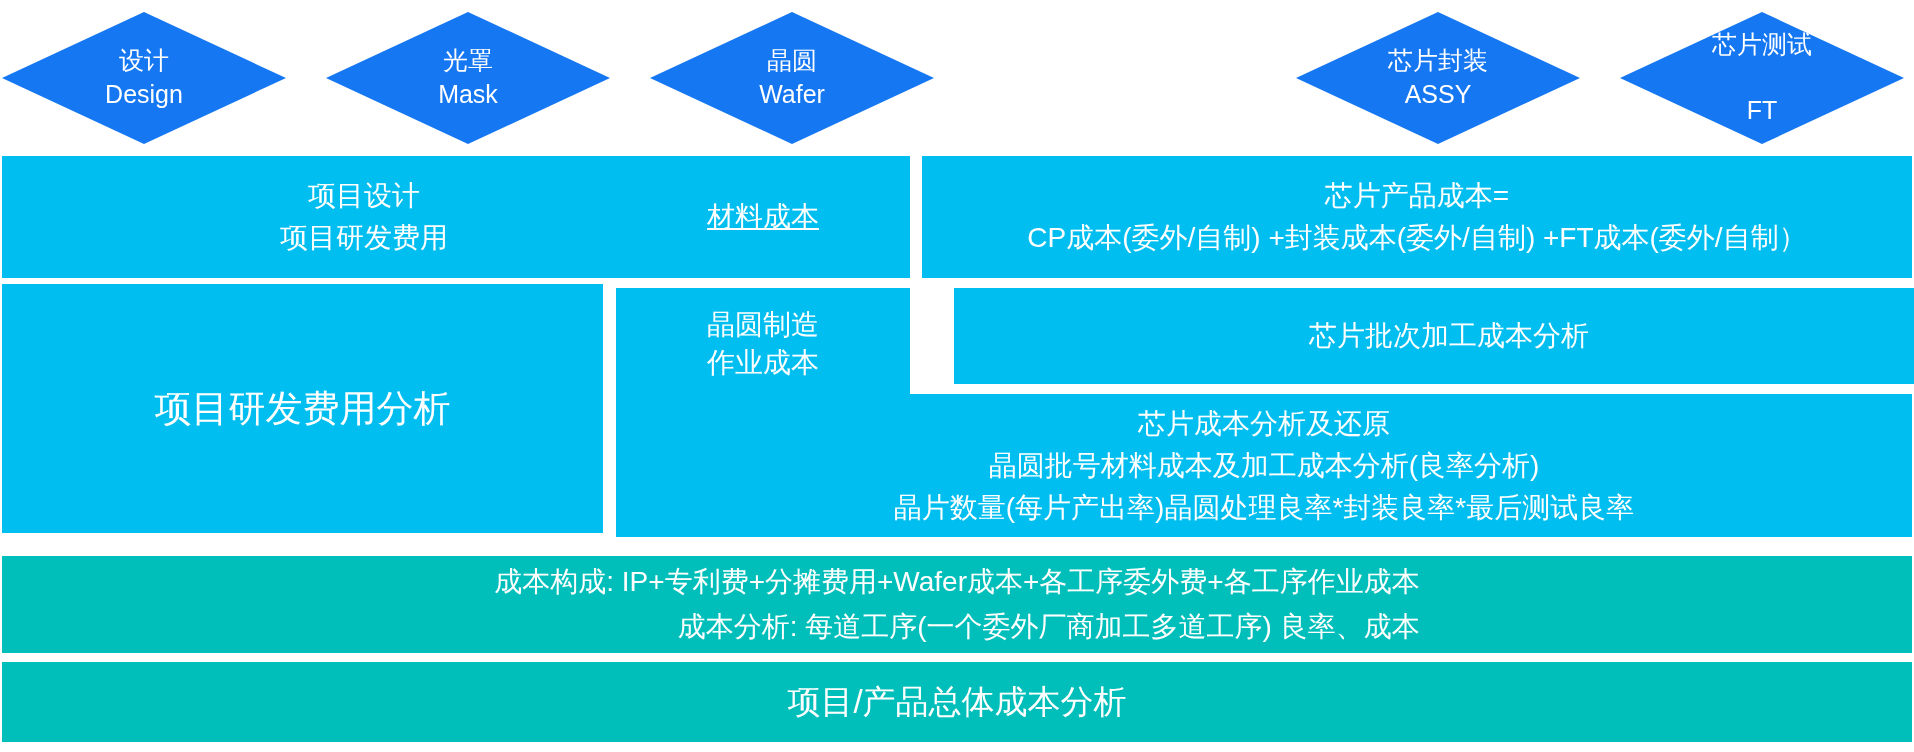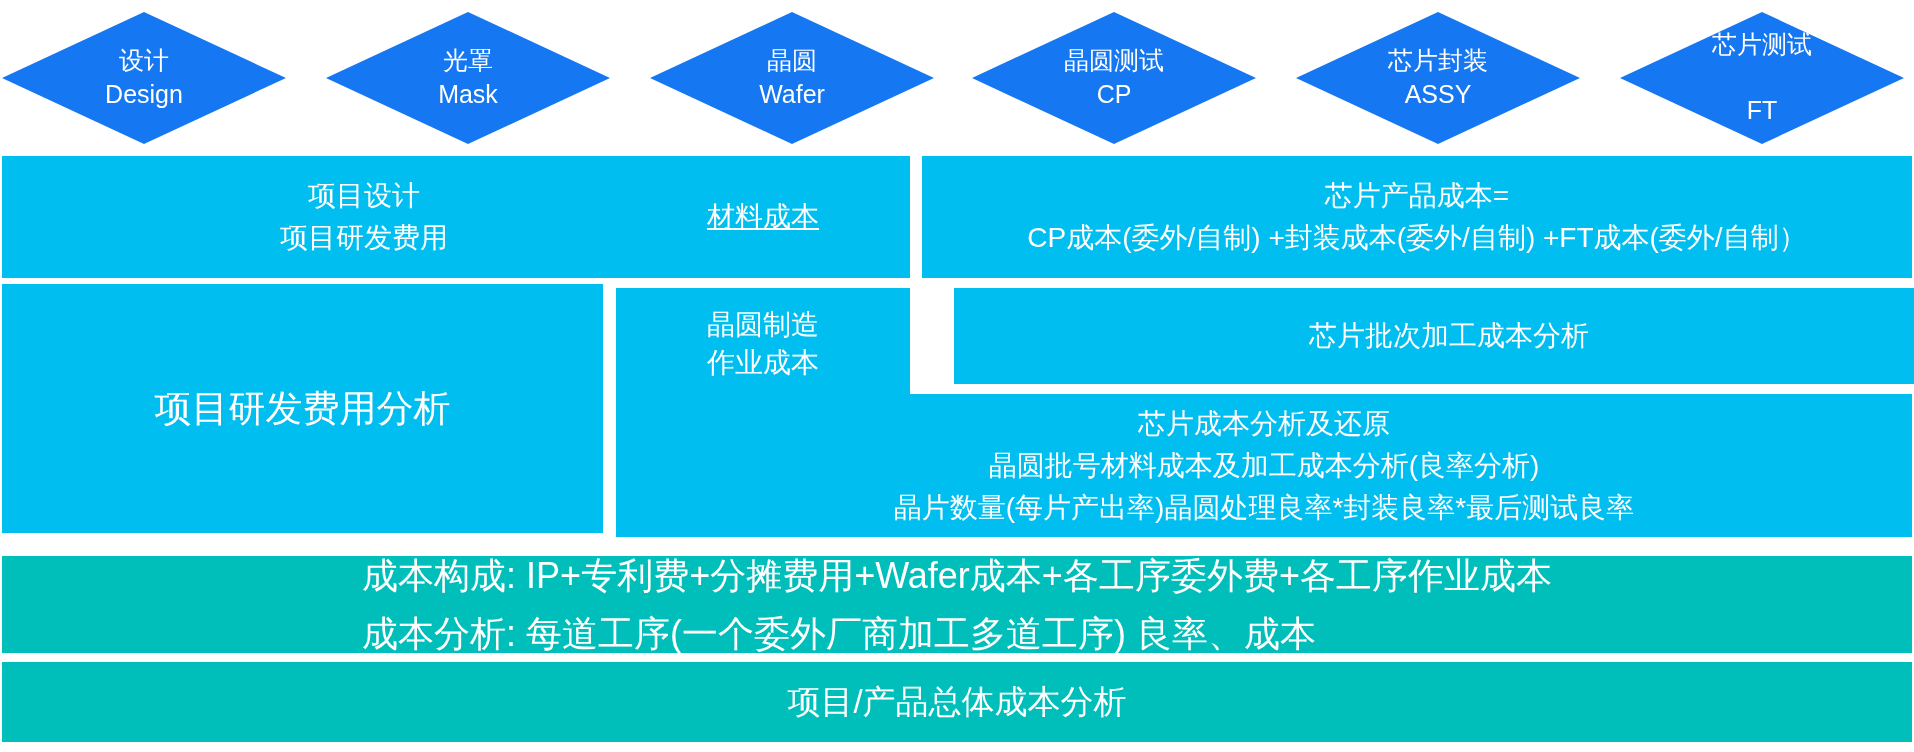--- a/index.html
+++ b/index.html
@@ -49,22 +49,22 @@
     color: #fff;
   }
   .txt {
     white-space: pre-line;
     text-align: center;
     font-size: 28px;
     line-height: 1.5;
   }
   .txt-left {
     white-space: pre-line;
-    text-align: left;
-    font-size: 36px;
+    text-align: right;
+    font-size: 28px;
     line-height: 1.6;
   }
   .txt-big {
     white-space: pre-line;
     text-align: center;
     font-size: 37px;
     line-height: 1.4;
   }
   .txt-band-title {
     white-space: pre-line;
@@ -82,24 +82,20 @@
     <span>设计</span>
     <span>Design</span>
   </div>
   <div class="diamond" style="left:326px;">
     <span>光罩</span>
     <span>Mask</span>
   </div>
   <div class="diamond" style="left:650px;">
     <span>晶圆</span>
     <span>Wafer</span>
-  </div>
-  <div class="diamond" style="left:972px;">
-    <span>晶圆测试</span>
-    <span>CP</span>
   </div>
   <div class="diamond" style="left:1296px;">
     <span>芯片封装</span>
     <span>ASSY</span>
   </div>
   <div class="diamond" style="left:1620px;gap:32px;">
     <span>芯片测试</span>
     <span>FT</span>
   </div>
 

